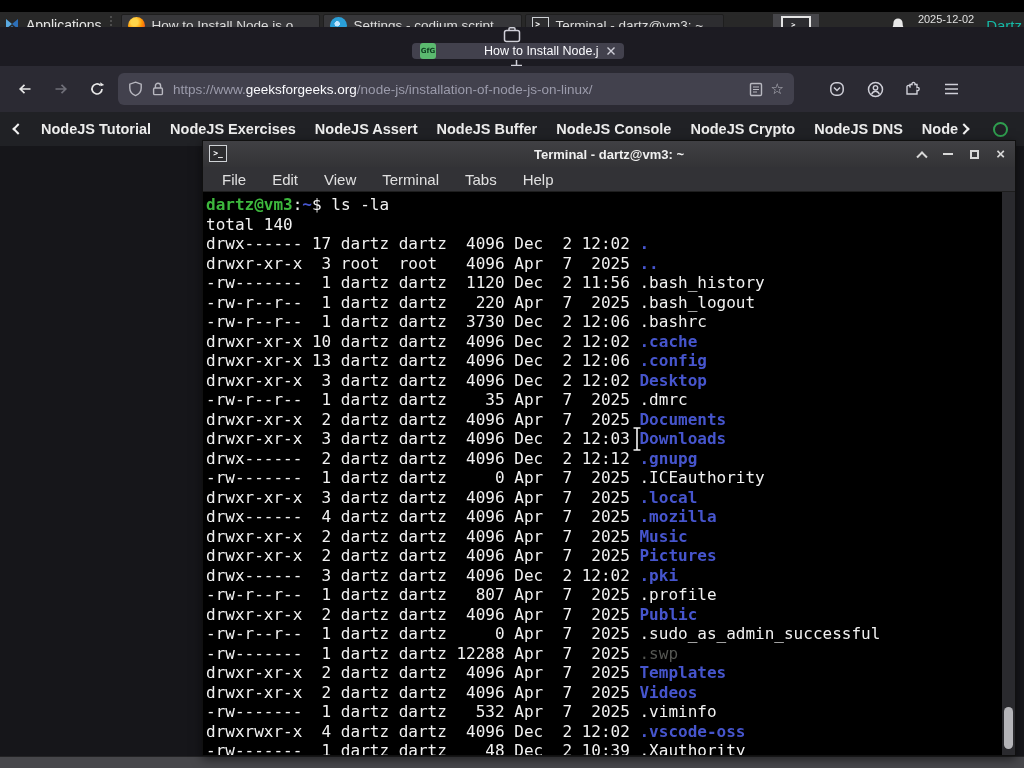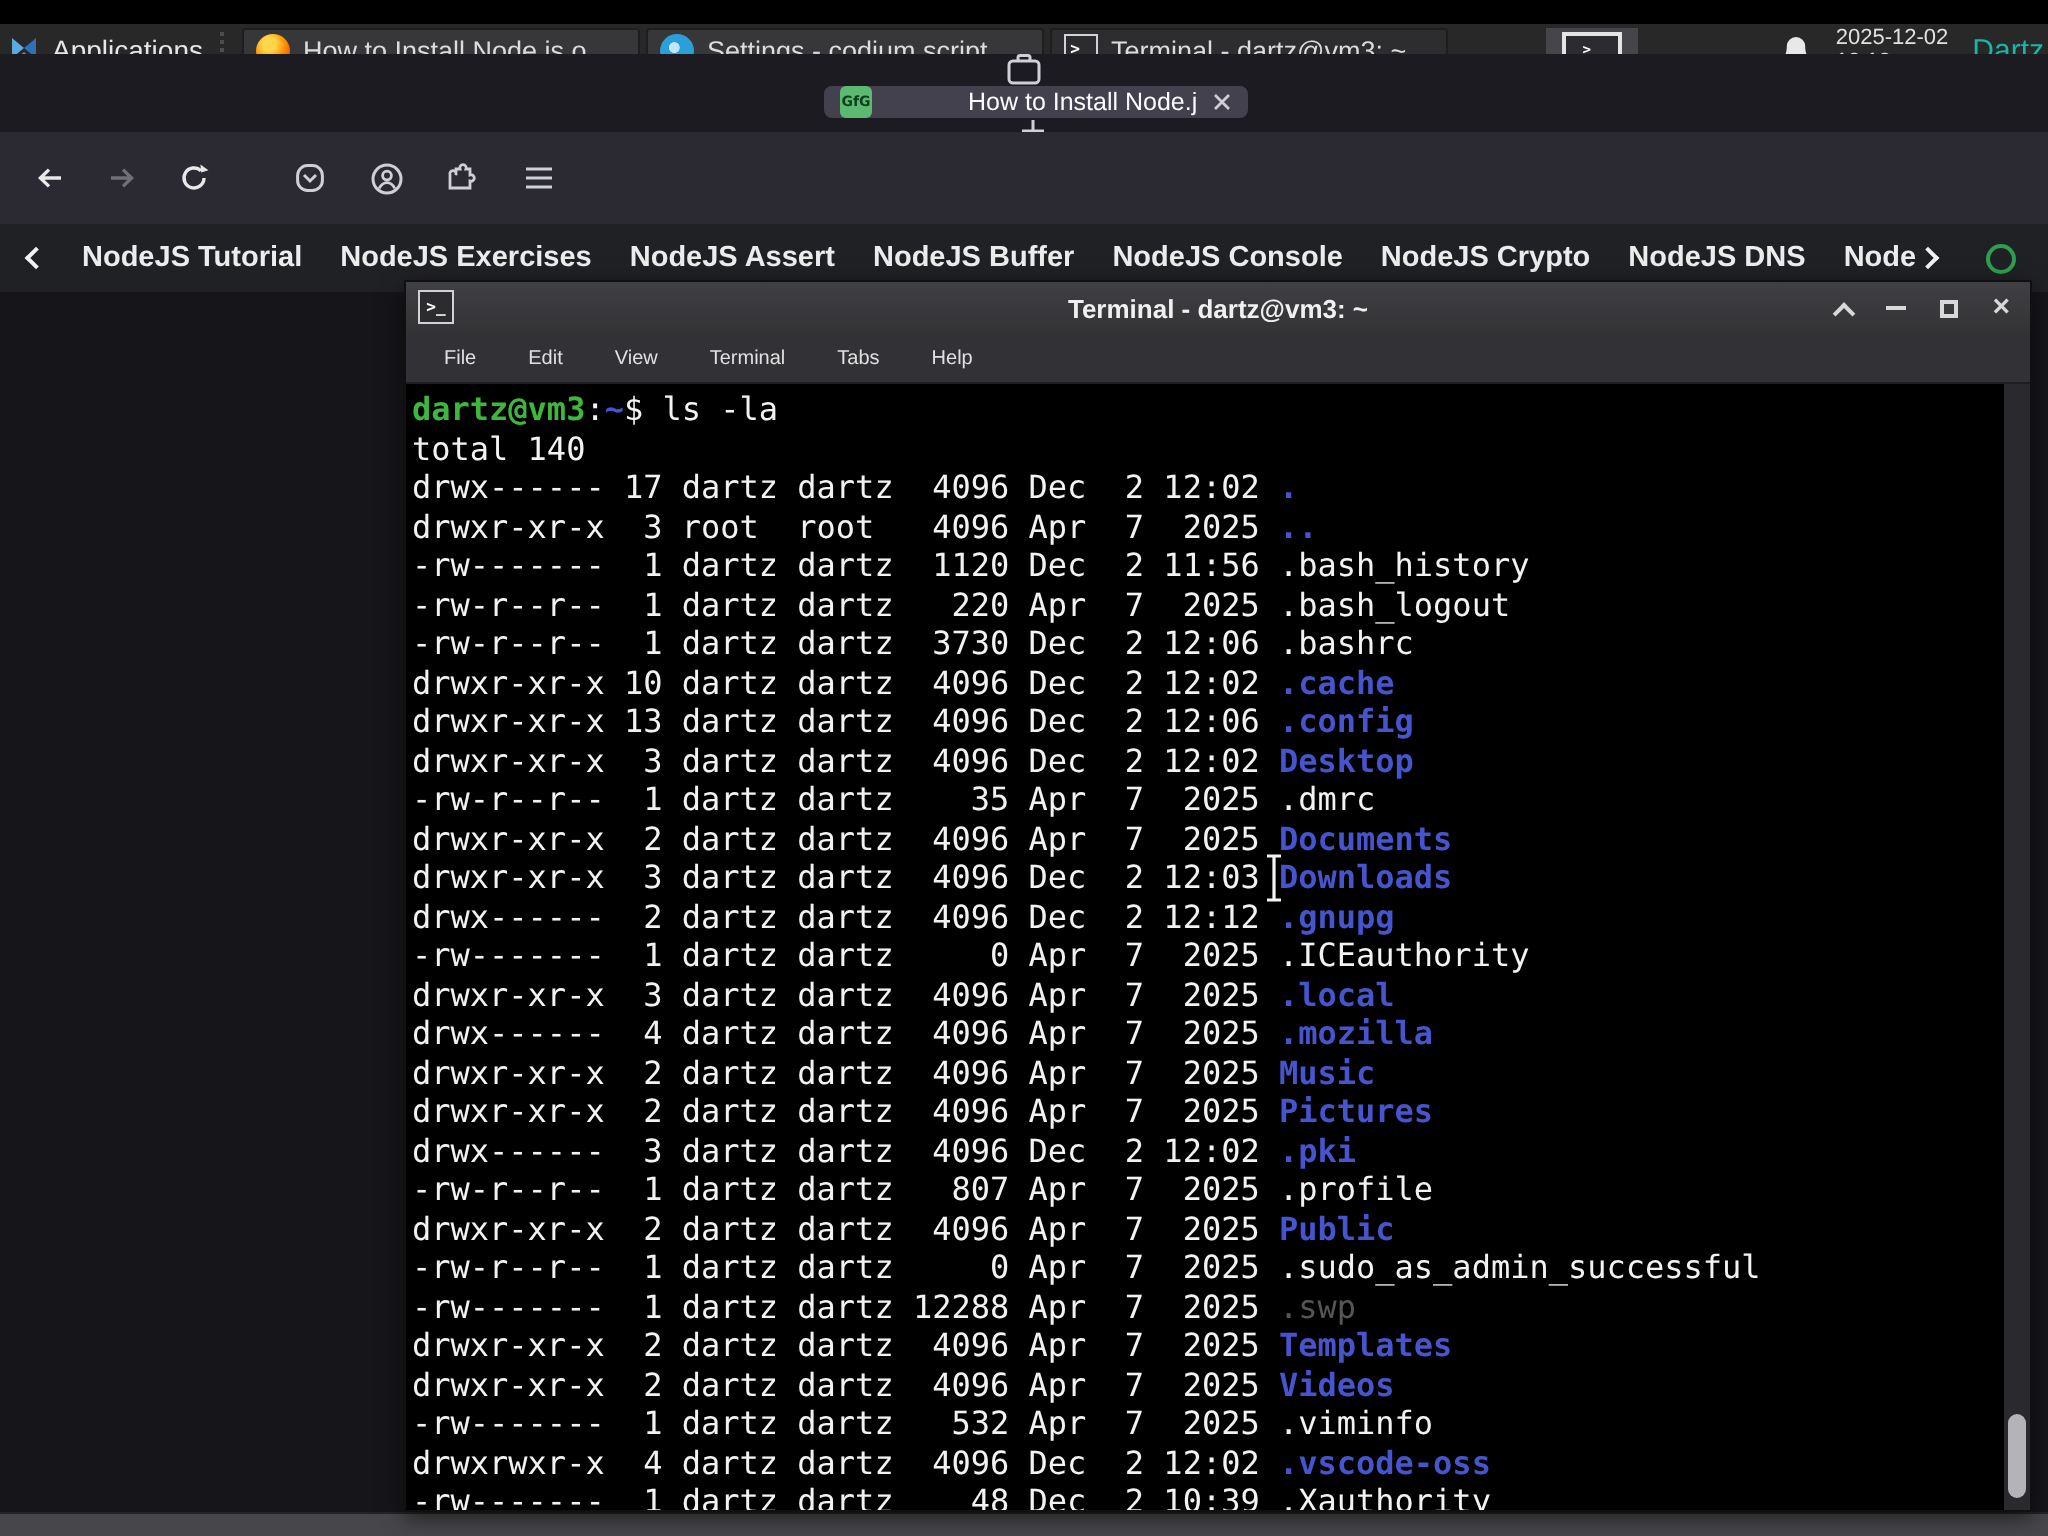--- a/index.html
+++ b/index.html
@@ -82,21 +82,21 @@
   .winctl { display:flex; align-items:center; gap:17px; }
   #term-title .winctl { position:absolute; right:10px; top:0; height:26px; }
   .ctl-chev-up, .ctl-chev-down { width:8px; height:8px; border-right:2px solid #d8d8d8;
                 border-bottom:2px solid #d8d8d8; display:inline-block; }
   .ctl-chev-up { transform:rotate(-135deg) translate(-2px,-2px); }
   .ctl-min { width:10px; height:2px; background:#d8d8d8; display:inline-block; }
   .ctl-max { width:9px; height:9px; border:2px solid #d8d8d8; display:inline-block; }
   .ctl-close { font-size:15px; line-height:10px; color:#d8d8d8; font-weight:bold; }
   #term-menu { height:25px; background:#323236; border-bottom:1px solid #1e1e1e;
                display:flex; align-items:center; padding-left:6px; }
-  #term-menu span { padding:0 13px; font-size:10px; color:#e0e0e0; }
+  #term-menu span { padding:0 13px; font-size:15px; color:#e0e0e0; }
   #term-body { position:relative; height:563px; background:#000; overflow:hidden;
                padding:3px 14px 0 3px;
                font-family:"DejaVu Sans Mono","Liberation Mono",monospace;
                font-size:16px; line-height:19.5px; color:#f2f2f2; }
   .tline { white-space:pre; }
   .lp { color:#f2f2f2; }
   .ln.dir { color:#4655cd; font-weight:bold; }
   .ln.file { color:#f2f2f2; }
   .ln.dim { color:#555753; }
   .ps-user { color:#3db83d; font-weight:bold; }
@@ -201,20 +201,35 @@
         <path d="M2.5 8 H12.5 M8.5 3.8 L12.8 8 L8.5 12.2" fill="none" stroke="#6f6f78" stroke-width="1.7"></path>
       </svg>
     </div>
     <div class="tool-ic">
       <svg width="16" height="16" viewBox="0 0 16 16">
         <path d="M13 8 A5 5 0 1 1 11.5 4.4" fill="none" stroke="#e8e8e8" stroke-width="1.7"></path>
         <path d="M11.2 1.2 L11.6 5.2 L15.2 4.1 Z" fill="#e8e8e8"></path>
       </svg>
     </div>
 
+    <div id="urlbar">
+      <svg width="15" height="16" viewBox="0 0 15 16">
+        <path d="M7.5 1.2 L13.2 3.2 V7 c0 3.6-2.4 6.3-5.7 7.6 C4.2 13.3 1.8 10.6 1.8 7 V3.2 Z" fill="none" stroke="#b8b8c0" stroke-width="1.4"></path>
+      </svg>
+      <svg width="14" height="16" viewBox="0 0 14 16">
+        <rect x="2.6" y="7" width="8.8" height="6.6" rx="1.2" fill="none" stroke="#b8b8c0" stroke-width="1.4"></rect>
+        <path d="M4.4 7 V4.8 a2.6 2.6 0 0 1 5.2 0 V7" fill="none" stroke="#b8b8c0" stroke-width="1.4"></path>
+      </svg>
+      <span id="url-text"><span class="url-dim">https://www.</span><span class="url-domain">geeksforgeeks.org</span><span class="url-dim">/node-js/installation-of-node-js-on-linux/</span></span>
+      <svg width="14" height="15" viewBox="0 0 14 15">
+        <rect x="1.5" y="1.5" width="11" height="12" rx="1.2" fill="none" stroke="#b8b8c0" stroke-width="1.4"></rect>
+        <path d="M4 5 H10 M4 7.5 H10 M4 10 H8" stroke="#b8b8c0" stroke-width="1.2"></path>
+      </svg>
+      <span class="star">☆</span>
+    </div>
 
     <div class="right-icons">
       <div class="tool-ic">
         <svg width="16" height="16" viewBox="0 0 16 16">
           <rect x="1.8" y="1.8" width="12.4" height="12.4" rx="5" fill="none" stroke="#cfcfd8" stroke-width="1.5"></rect>
           <path d="M5 6.5 L8 9.5 L11 6.5" fill="none" stroke="#cfcfd8" stroke-width="1.5"></path>
         </svg>
       </div>
       <div class="tool-ic">
         <svg width="17" height="17" viewBox="0 0 17 17">

